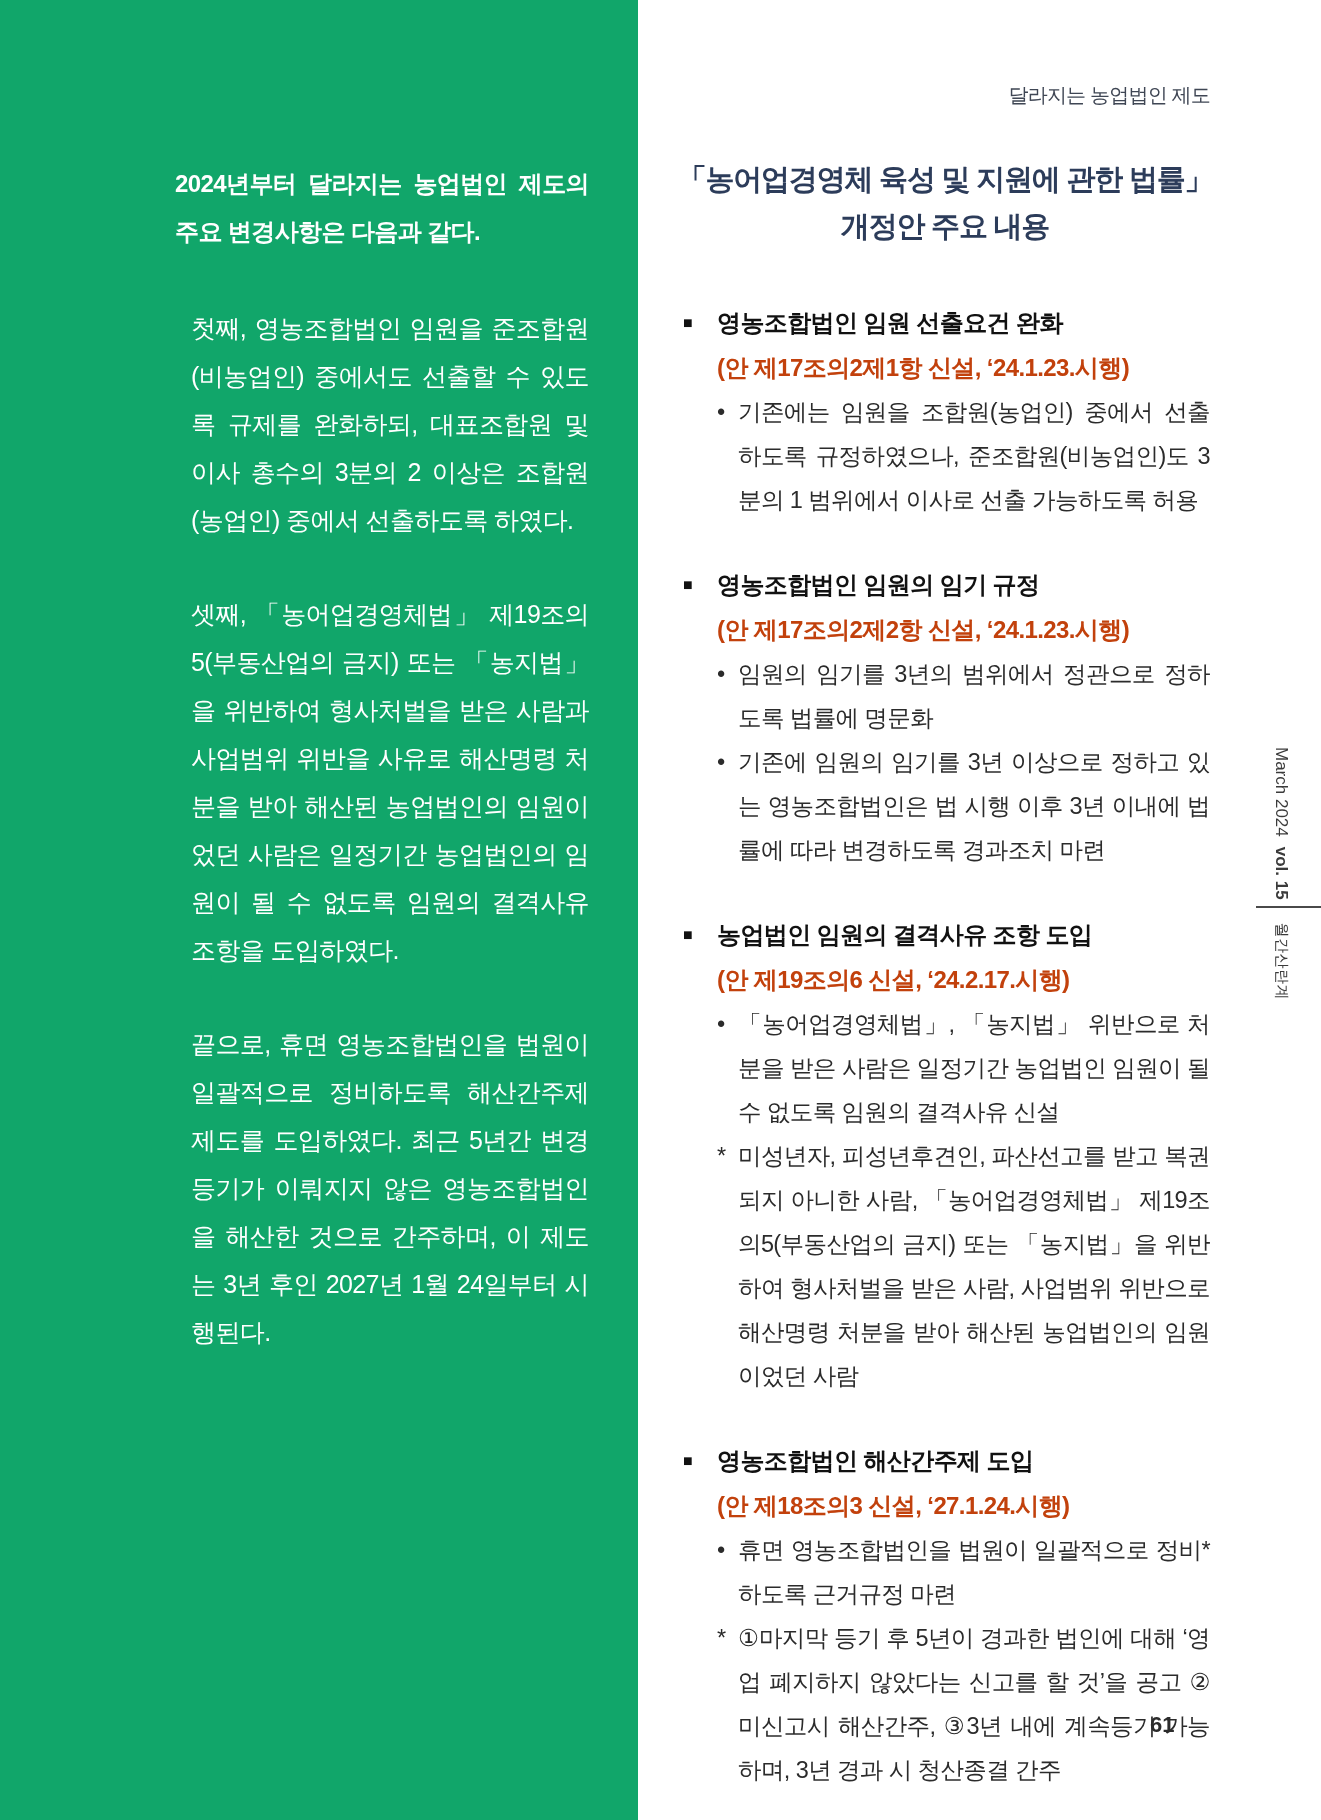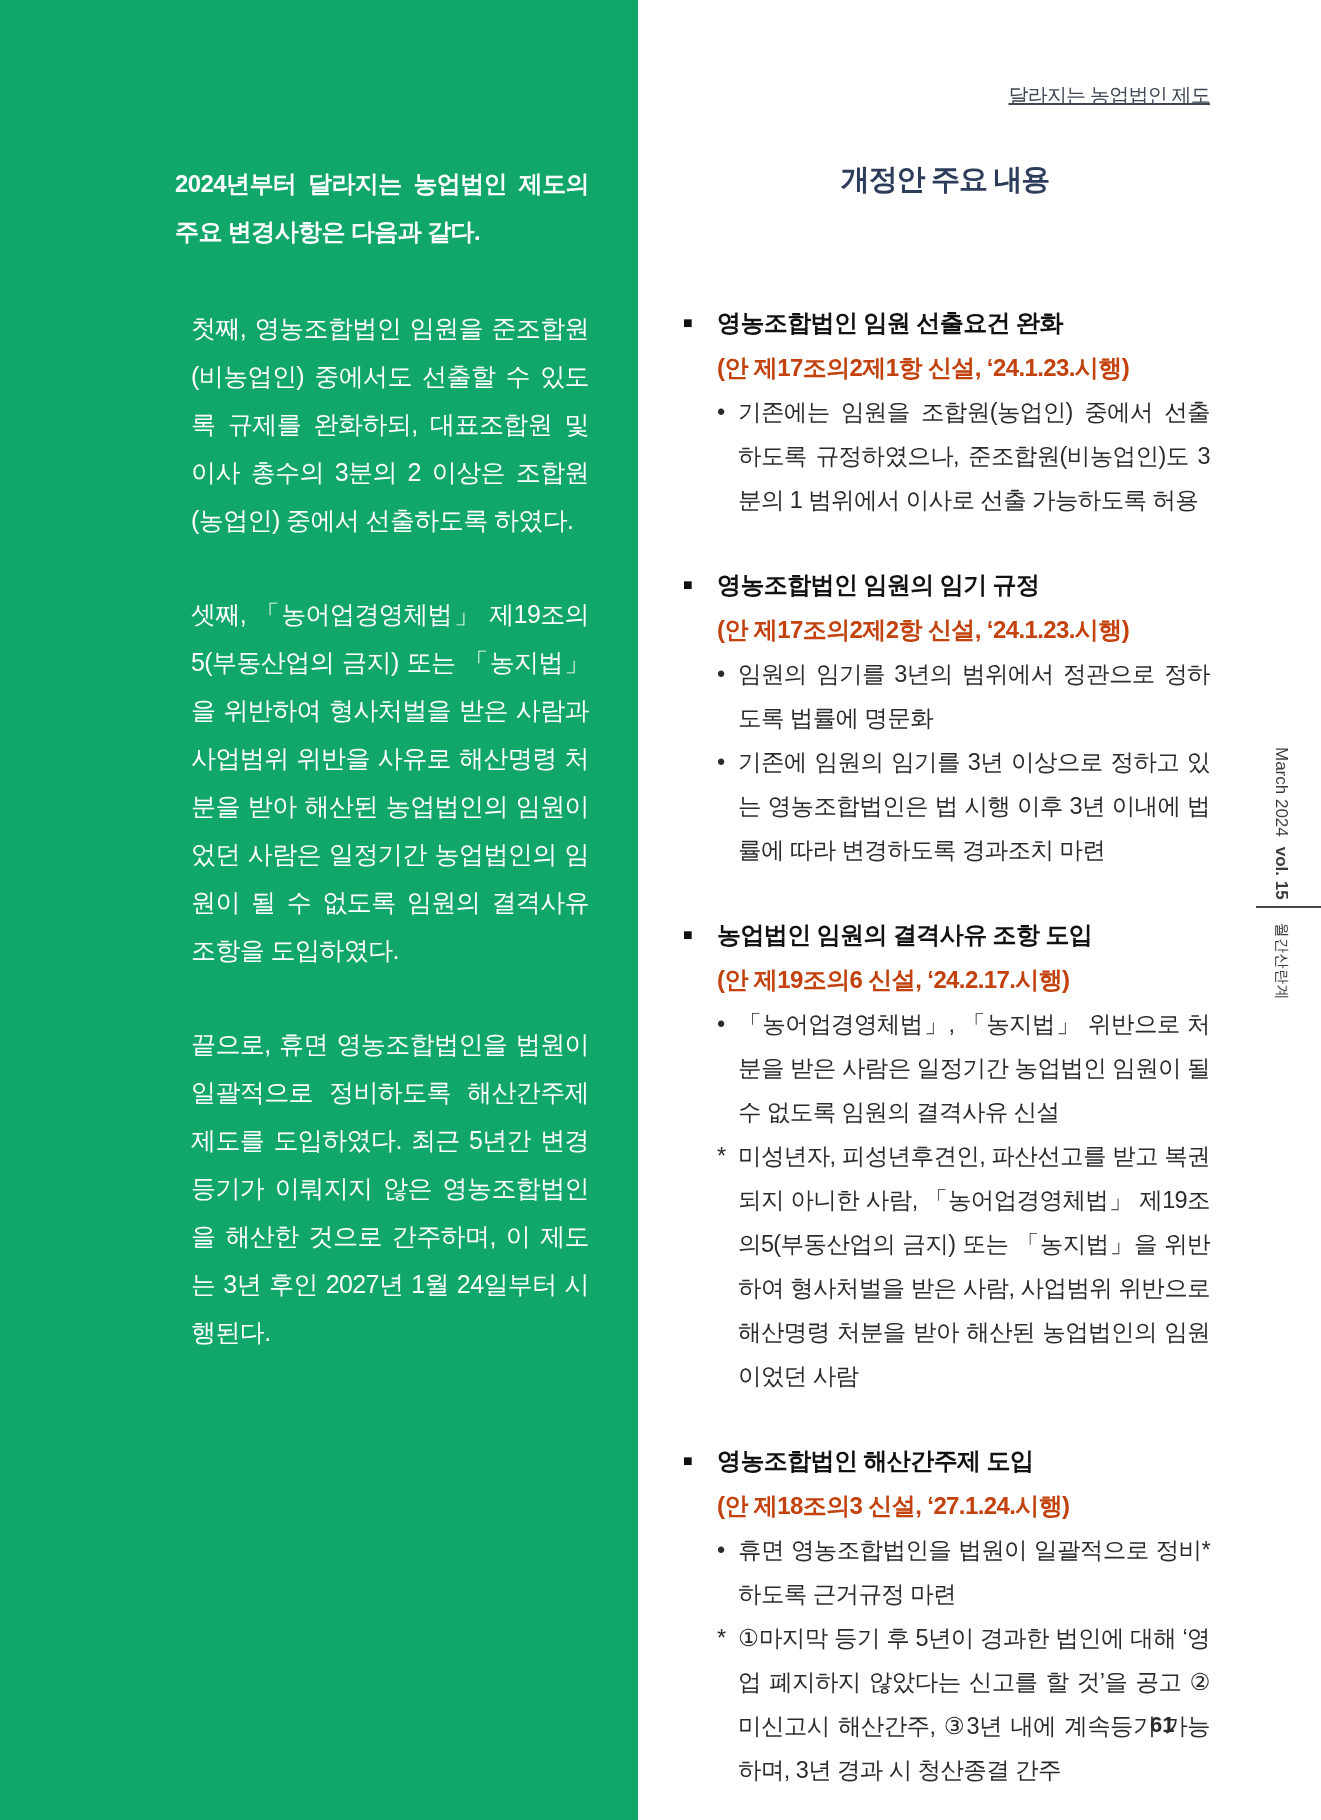--- a/index.html
+++ b/index.html
@@ -44,21 +44,20 @@
   }
   
   .running-head {
     position: absolute;
     left: 683px; top: 82px;
     width: 527px;
     text-align: right;
     font-size: 20px;
     color: #3f4654;
     letter-spacing: -0.8px;
-    text-decoration: underline;
   }
   .rc-title {
     position: absolute;
     left: 655px; top: 156px;
     width: 580px;
     text-align: center;
     font-weight: bold;
     font-size: 29px;
     line-height: 47px;
     color: #2c3c5a;
@@ -162,20 +161,21 @@
   <div class="left-col">
     <p class="left-intro">2024년부터 달라지는 농업법인 제도의 주요 변경사항은 다음과 같다.</p>
     <p class="body">첫째, 영농조합법인 임원을 준조합원(비농업인) 중에서도 선출할 수 있도록 규제를 완화하되, 대표조합원 및 이사 총수의 3분의 2 이상은 조합원(농업인) 중에서 선출하도록 하였다.</p>
     <p class="body">셋째, 「농어업경영체법」 제19조의5(부동산업의 금지) 또는 「농지법」을 위반하여 형사처벌을 받은 사람과 사업범위 위반을 사유로 해산명령 처분을 받아 해산된 농업법인의 임원이었던 사람은 일정기간 농업법인의 임원이 될 수 없도록 임원의 결격사유 조항을 도입하였다.</p>
     <p class="body">끝으로, 휴면 영농조합법인을 법원이 일괄적으로 정비하도록 해산간주제 제도를 도입하였다. 최근 5년간 변경등기가 이뤄지지 않은 영농조합법인을 해산한 것으로 간주하며, 이 제도는 3년 후인 2027년 1월 24일부터 시행된다.</p>
   </div>
 
   <div class="running-head">달라지는 농업법인 제도</div>
 
   <div class="rc-title">
+    <div>「농어업경영체 육성 및 지원에 관한 법률」</div>
     <div>개정안 주요 내용</div>
   </div>
 
   <div class="sections">
 
     <div class="section">
       <div class="sec-head">
         <span class="sq">■</span>
         <span>영농조합법인 임원 선출요건 완화</span>
       </div>

